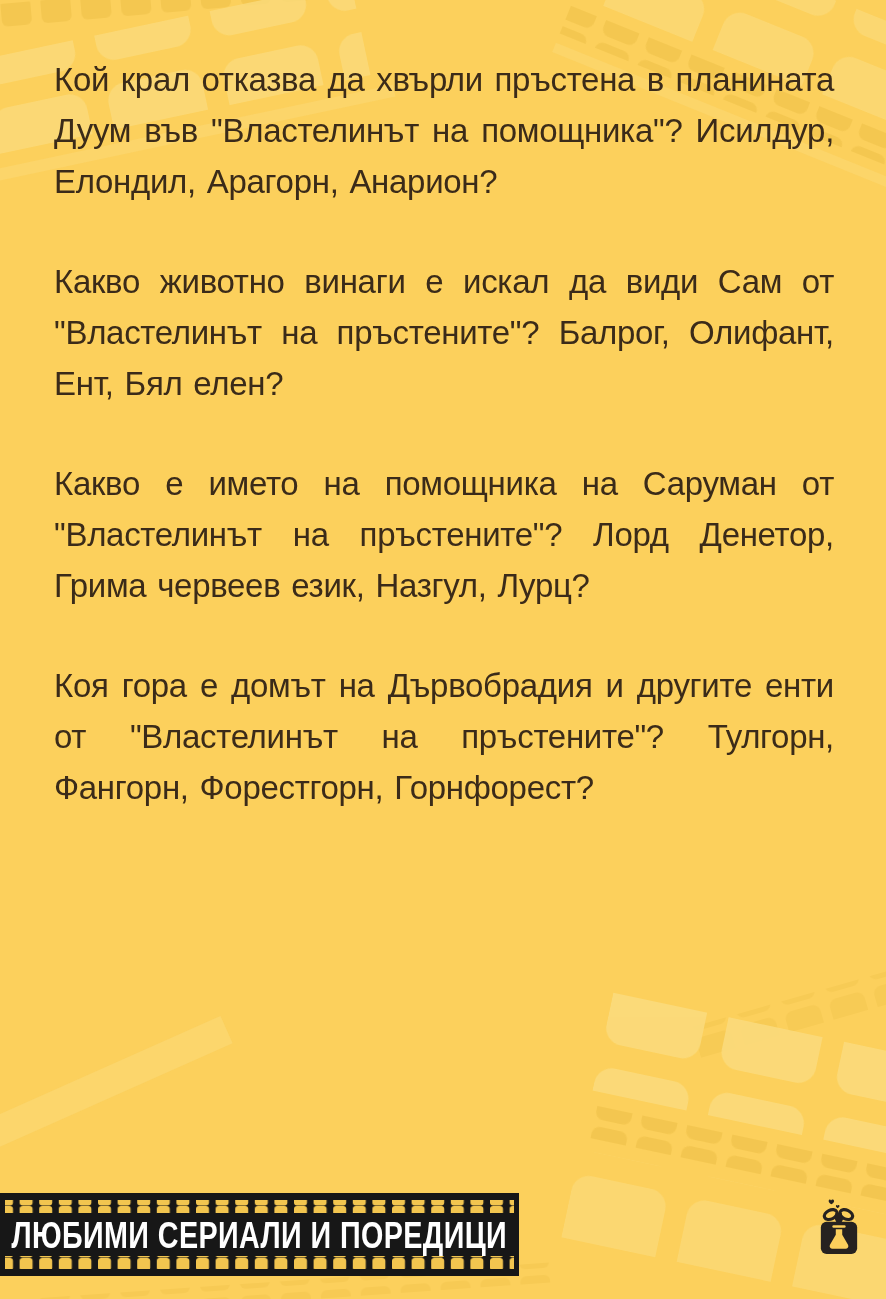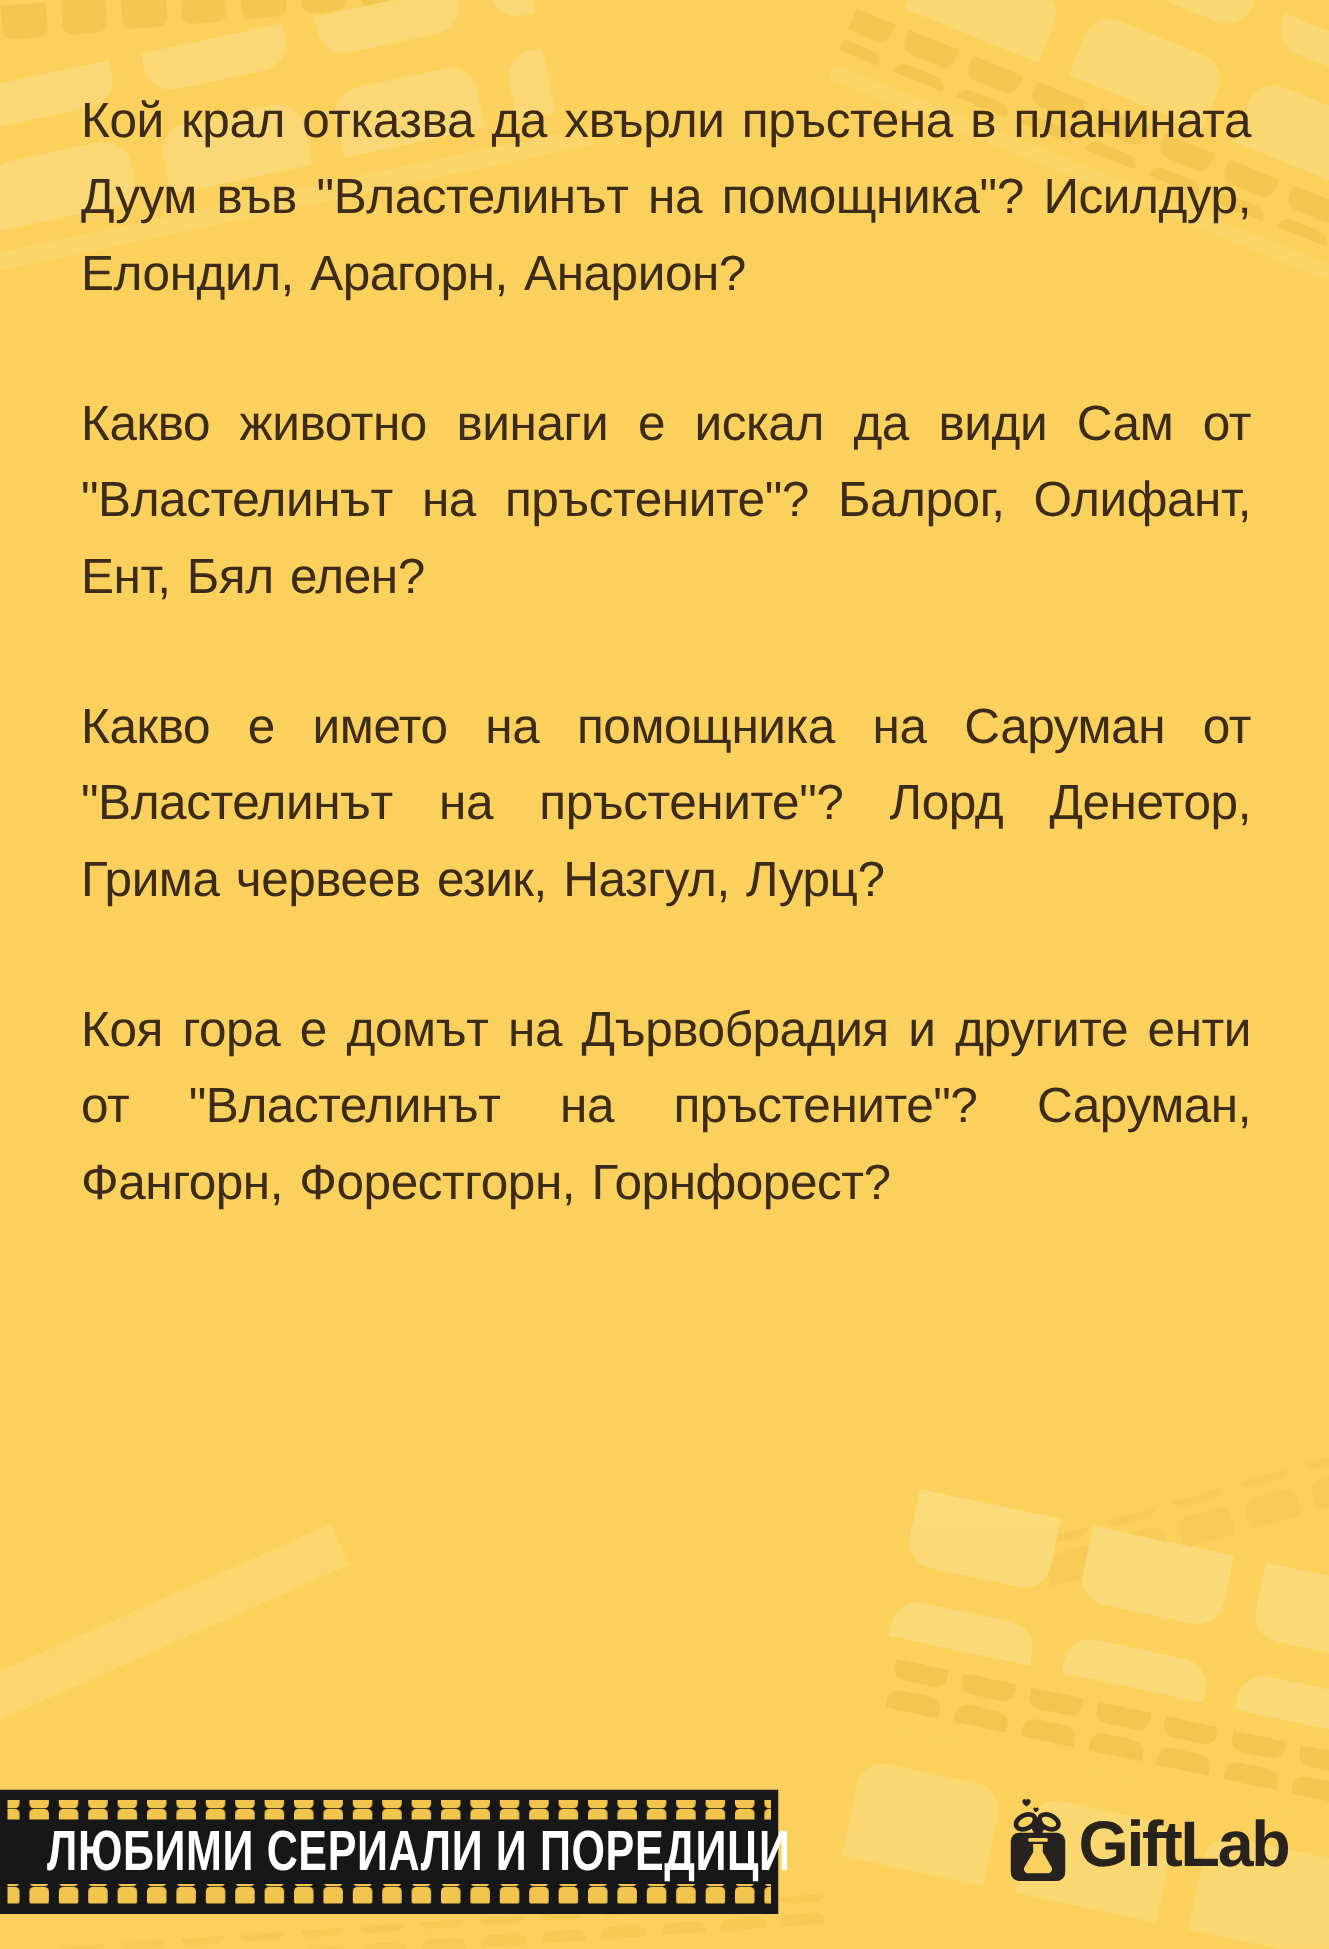--- a/index.html
+++ b/index.html
@@ -12,21 +12,21 @@
   .bg-decor{position:absolute;inset:0;pointer-events:none;}
   .content{position:absolute;left:54px;right:52px;top:54px;}
   .q{
     margin:0 0 49px 0;
     font-size:33px;line-height:51px;
     color:#3b2b19;
     text-align:justify;
     letter-spacing:-0.3px;
     word-spacing:2px;
   }
-  .banner{position:absolute;left:0;top:1193px;width:519px;height:83px;padding-left:39px;}
+  .banner{position:absolute;left:0;top:1193px;width:519px;height:83px;}
   .banner svg{position:absolute;inset:0;display:block;}
   .banner-label-wrap{
     position:absolute;inset:0;
     display:flex;align-items:center;justify-content:center;
   }
   .banner-label{
     color:#ffffff;font-weight:bold;font-size:35px;
     white-space:nowrap;letter-spacing:0.5px;
     transform:scaleX(0.82) scaleY(1.08);
   }
@@ -87,21 +87,21 @@
 
   <g transform="rotate(-4 300 1285)" opacity="0.6">
     <rect x="30" y="1280" width="520" height="20" fill="url(#sqd)"></rect>
   </g>
 </svg>
 
 <main class="content">
   <p class="q">Кой крал отказва да хвърли пръстена в планината Дуум във "Властелинът на помощника"? Исилдур, Елондил, Арагорн, Анарион?</p>
   <p class="q">Какво животно винаги е искал да види Сам от "Властелинът на пръстените"? Балрог, Олифант, Ент, Бял елен?</p>
   <p class="q">Какво е името на помощника на Саруман от "Властелинът на пръстените"? Лорд Денетор, Грима червеев език, Назгул, Лурц?</p>
-  <p class="q">Коя гора е домът на Дървобрадия и другите енти от "Властелинът на пръстените"? Саруман, Фангорн, Форестгорн, Горнфорест?</p>
+  <p class="q">Коя гора е домът на Дървобрадия и другите енти от "Властелинът на пръстените"? Тулгорн, Фангорн, Форестгорн, Горнфорест?</p>
 </main>
 
 <div class="banner">
   <svg width="519" height="83" viewBox="0 0 519 83">
     <defs>
       <pattern id="spk" width="19.6" height="13" patternUnits="userSpaceOnUse">
         <rect width="13" height="12.5" rx="3" fill="#f2c54f"></rect>
       </pattern>
     </defs>
     <rect width="519" height="83" fill="#171717"></rect>
@@ -124,14 +124,13 @@
       <ellipse cx="26" cy="15" rx="6.5" ry="4.3" transform="rotate(26 26 15)"></ellipse>
     </g>
     <rect x="15.6" y="13" width="6.2" height="5.4" rx="1.2" fill="#262220"></rect>
     <path d="M14,17.5 L24,17.5 L21.5,22.5 L16.5,22.5 Z" fill="#262220"></path>
 
     <rect x="1.5" y="22" width="35" height="31" rx="5.5" fill="#262220"></rect>
 
     <rect x="12.6" y="25.4" width="12.8" height="2.4" rx="1.2" fill="#fcd05c"></rect>
     <path d="M15.9,29.2 h6.2 v5.3 L27.7,44 a2.7,2.7 0 0 1 -2.4,4 H12.7 a2.7,2.7 0 0 1 -2.4,-4 l5.6,-9.5 Z" fill="#fcd05c"></path>
   </svg>
-  <span class="brand-name">GiftLab</span>
 </div>
 
 </body></html>

